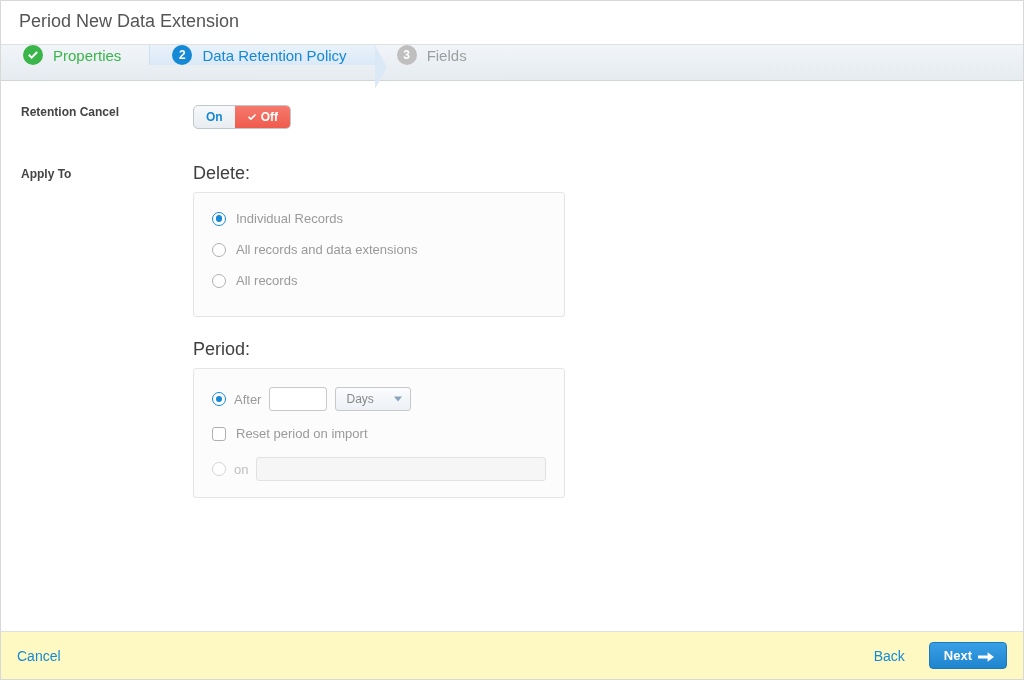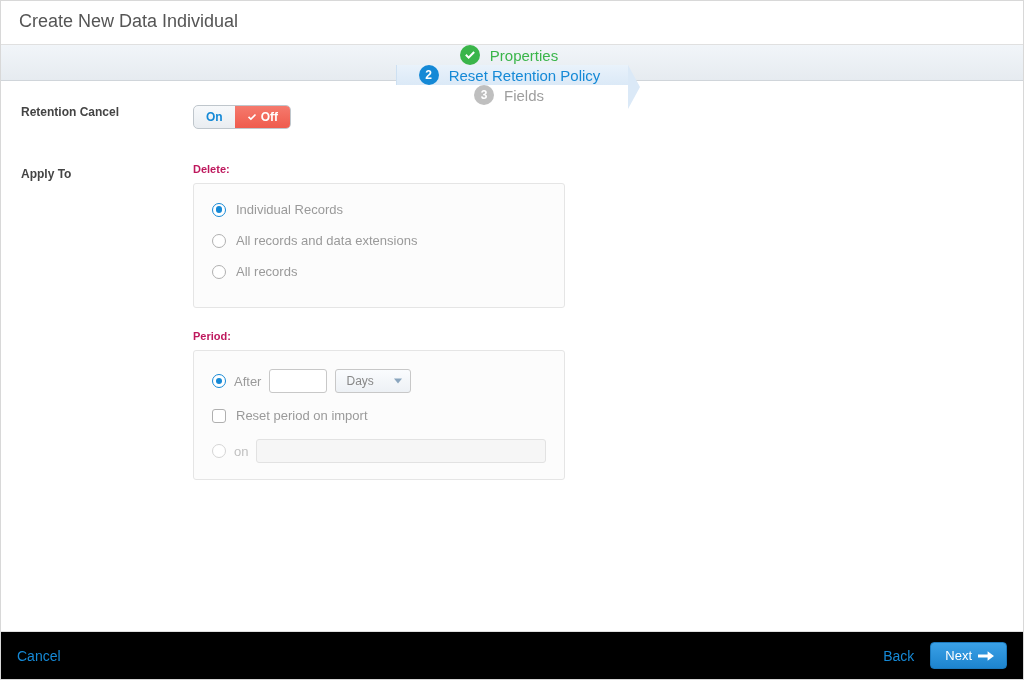--- a/index.html
+++ b/index.html
@@ -17,25 +17,24 @@
     }
     .titlebar {
       padding: 10px 18px 12px;
       font-size: 18px;
       color: #555;
       border-bottom: 1px solid #e0e0e0;
       background: #fff;
     }
     .stepbar {
       display: flex;
-      align-items: center;
+      align-items: flex-start;
       height: 36px;
       background: linear-gradient(#f1f5f9, #e6ebf0);
       border-bottom: 1px solid #d0d5da;
-      flex-direction: column;
     }
     .step {
       display: flex;
       align-items: center;
       gap: 10px;
       padding: 0 28px 0 22px;
       position: relative;
       font-size: 15px;
       cursor: pointer;
     }
@@ -116,24 +115,23 @@
       font-weight: bold;
     }
     .toggle .opt.off {
       background: linear-gradient(#f57a6d,#ef5b4d);
       color: #fff;
       border-radius: 0;
     }
     .toggle .opt.off svg { width: 10px; height: 10px; fill: #fff; }
 
     .section-label {
-      font-size: 11px;
-      color: #be185d;
+      font-size: 18px;
+      color: #404040;
       margin-bottom: 8px;
-      font-weight: bold;
     }
     .panel {
       border: 1px solid #e5e5e5;
       border-radius: 3px;
       background: #fcfcfc;
       padding: 18px 18px 16px;
       width: 372px;
       margin-bottom: 22px;
     }
     .radio-row, .check-row {
@@ -197,61 +195,61 @@
       border-radius: 3px;
       background: #f6f6f6;
     }
 
     .footer {
       border-top: 1px solid #e0e0e0;
       padding: 10px 16px;
       display: flex;
       align-items: center;
       justify-content: space-between;
-      background: #000000;
+      background: #fef9c3;
     }
     .link {
       color: #1589d6;
       font-size: 14px;
       cursor: pointer;
     }
     .footer-right {
-      display: flex; align-items: center; gap: 16px;
+      display: flex; align-items: center; gap: 24px;
     }
     .back-link { color: #1589d6; font-size: 14px; cursor: pointer; }
     .next-btn {
-      display: inline-flex; align-items: center; gap: 6px;
+      display: inline-flex; align-items: flex-end; gap: 6px;
       background: linear-gradient(#3aa0e6,#1d84ce);
       color: #fff;
       border: 1px solid #1a78bd;
       border-radius: 4px;
       padding: 5px 12px 5px 14px;
       font-size: 13px;
-      font-weight: normal;
+      font-weight: bold;
       cursor: pointer;
     }
     .next-btn svg { width: 16px; height: 12px; fill: #fff; }
   </style>
 </head>
 <body>
 
-<div class="titlebar">Create New Data Individual</div>
+<div class="titlebar">Period New Data Extension</div>
 
 <div class="stepbar">
   <div class="step done">
     <span class="badge">
       <svg viewBox="0 0 16 16">
           <path d="M6.2 13.3 1.5 8.6l1.9-1.9 2.8 2.8L12.6 3l1.9 1.9z"></path>
         </svg>
     </span>
     <span class="label">Properties</span>
   </div>
   <div class="step active">
     <span class="badge">2</span>
-    <span class="label">Reset Retention Policy</span>
+    <span class="label">Data Retention Policy</span>
   </div>
   <div class="step pending">
     <span class="badge">3</span>
     <span class="label">Fields</span>
   </div>
 </div>
 
 <div class="content">
   <div class="left">
     <div class="left-label">Retention Cancel</div>

